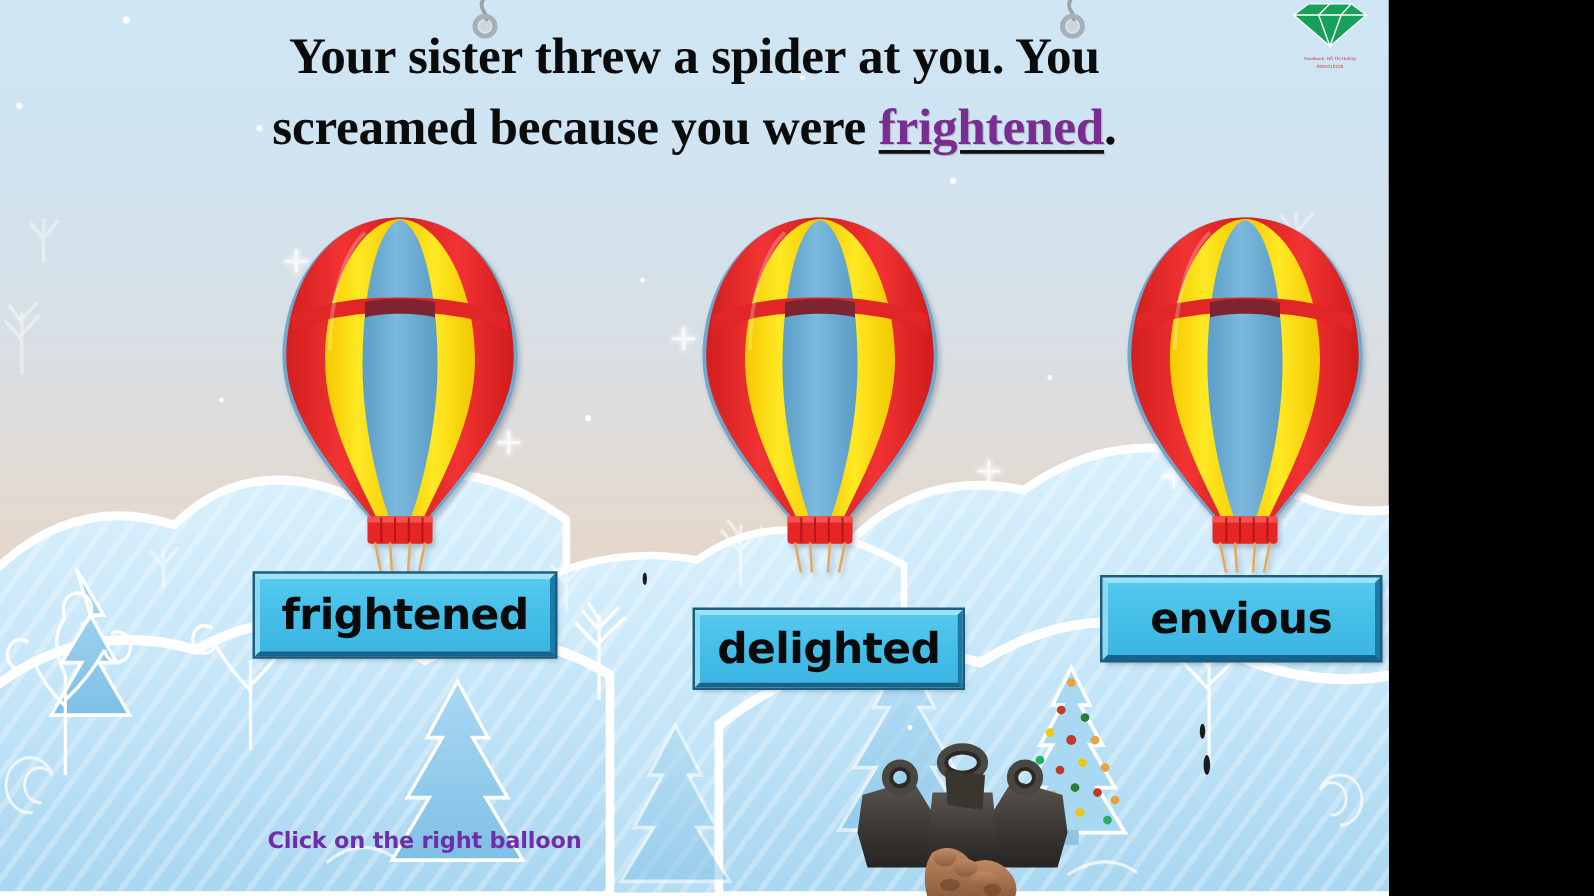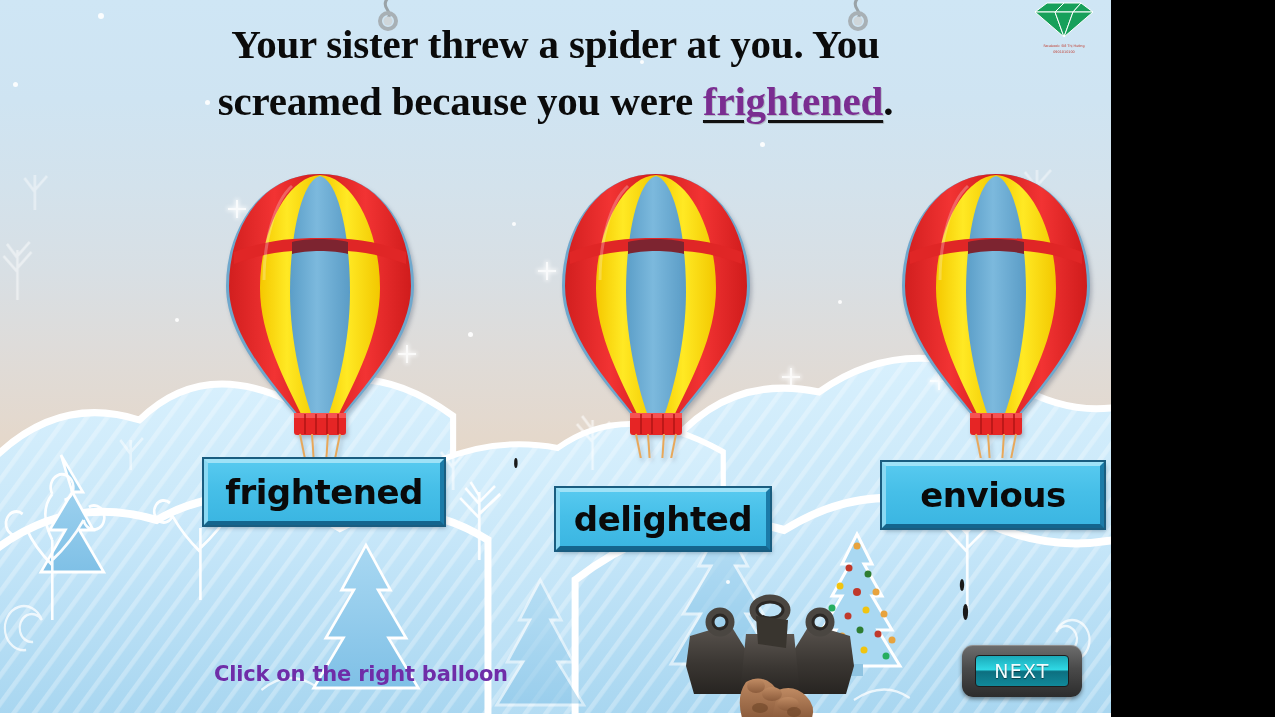--- a/index.html
+++ b/index.html
@@ -115,21 +115,21 @@
   }
 
   
   #hint {
     position: absolute;
     left: 214px;
     top: 662px;
     z-index: 50;
     font-family: "DejaVu Sans", sans-serif;
     font-weight: bold;
-    font-size: 21px;
+    font-size: 18px;
     color: #6f2da8;
     letter-spacing: -.2px;
   }
 
   
   #next-button {
     position: absolute;
     left: 962px;
     top: 645px;
     width: 120px;
@@ -499,25 +499,20 @@
   <div class="answer-box" style="left:556px; top:488px; width:206px; height:54px;">
     <span>delighted</span>
   </div>
 
   <div class="answer-box" style="left:882px; top:462px; width:214px; height:58px;">
     <span>envious</span>
   </div>
 
   <div id="hint">Click on the right balloon</div>
 
-  <div id="next-button">
-    <div class="inner">
-      <span>NEXT</span>
-    </div>
-  </div>
 
   <div id="watermark">
     <svg width="62" height="38" viewBox="0 0 62 38" style="margin-top:1px;">
       <g fill="#17a05a" stroke="#ffffff" stroke-width="1">
         <path d="M2 11 L14 2 L31 2 L22 11 Z"></path>
         <path d="M22 11 L31 2 L48 2 L40 11 Z"></path>
         <path d="M40 11 L48 2 L60 11 Z"></path>
         <path d="M2 11 L22 11 L31 36 Z"></path>
         <path d="M22 11 L40 11 L31 36 Z"></path>
         <path d="M40 11 L60 11 L31 36 Z"></path>

